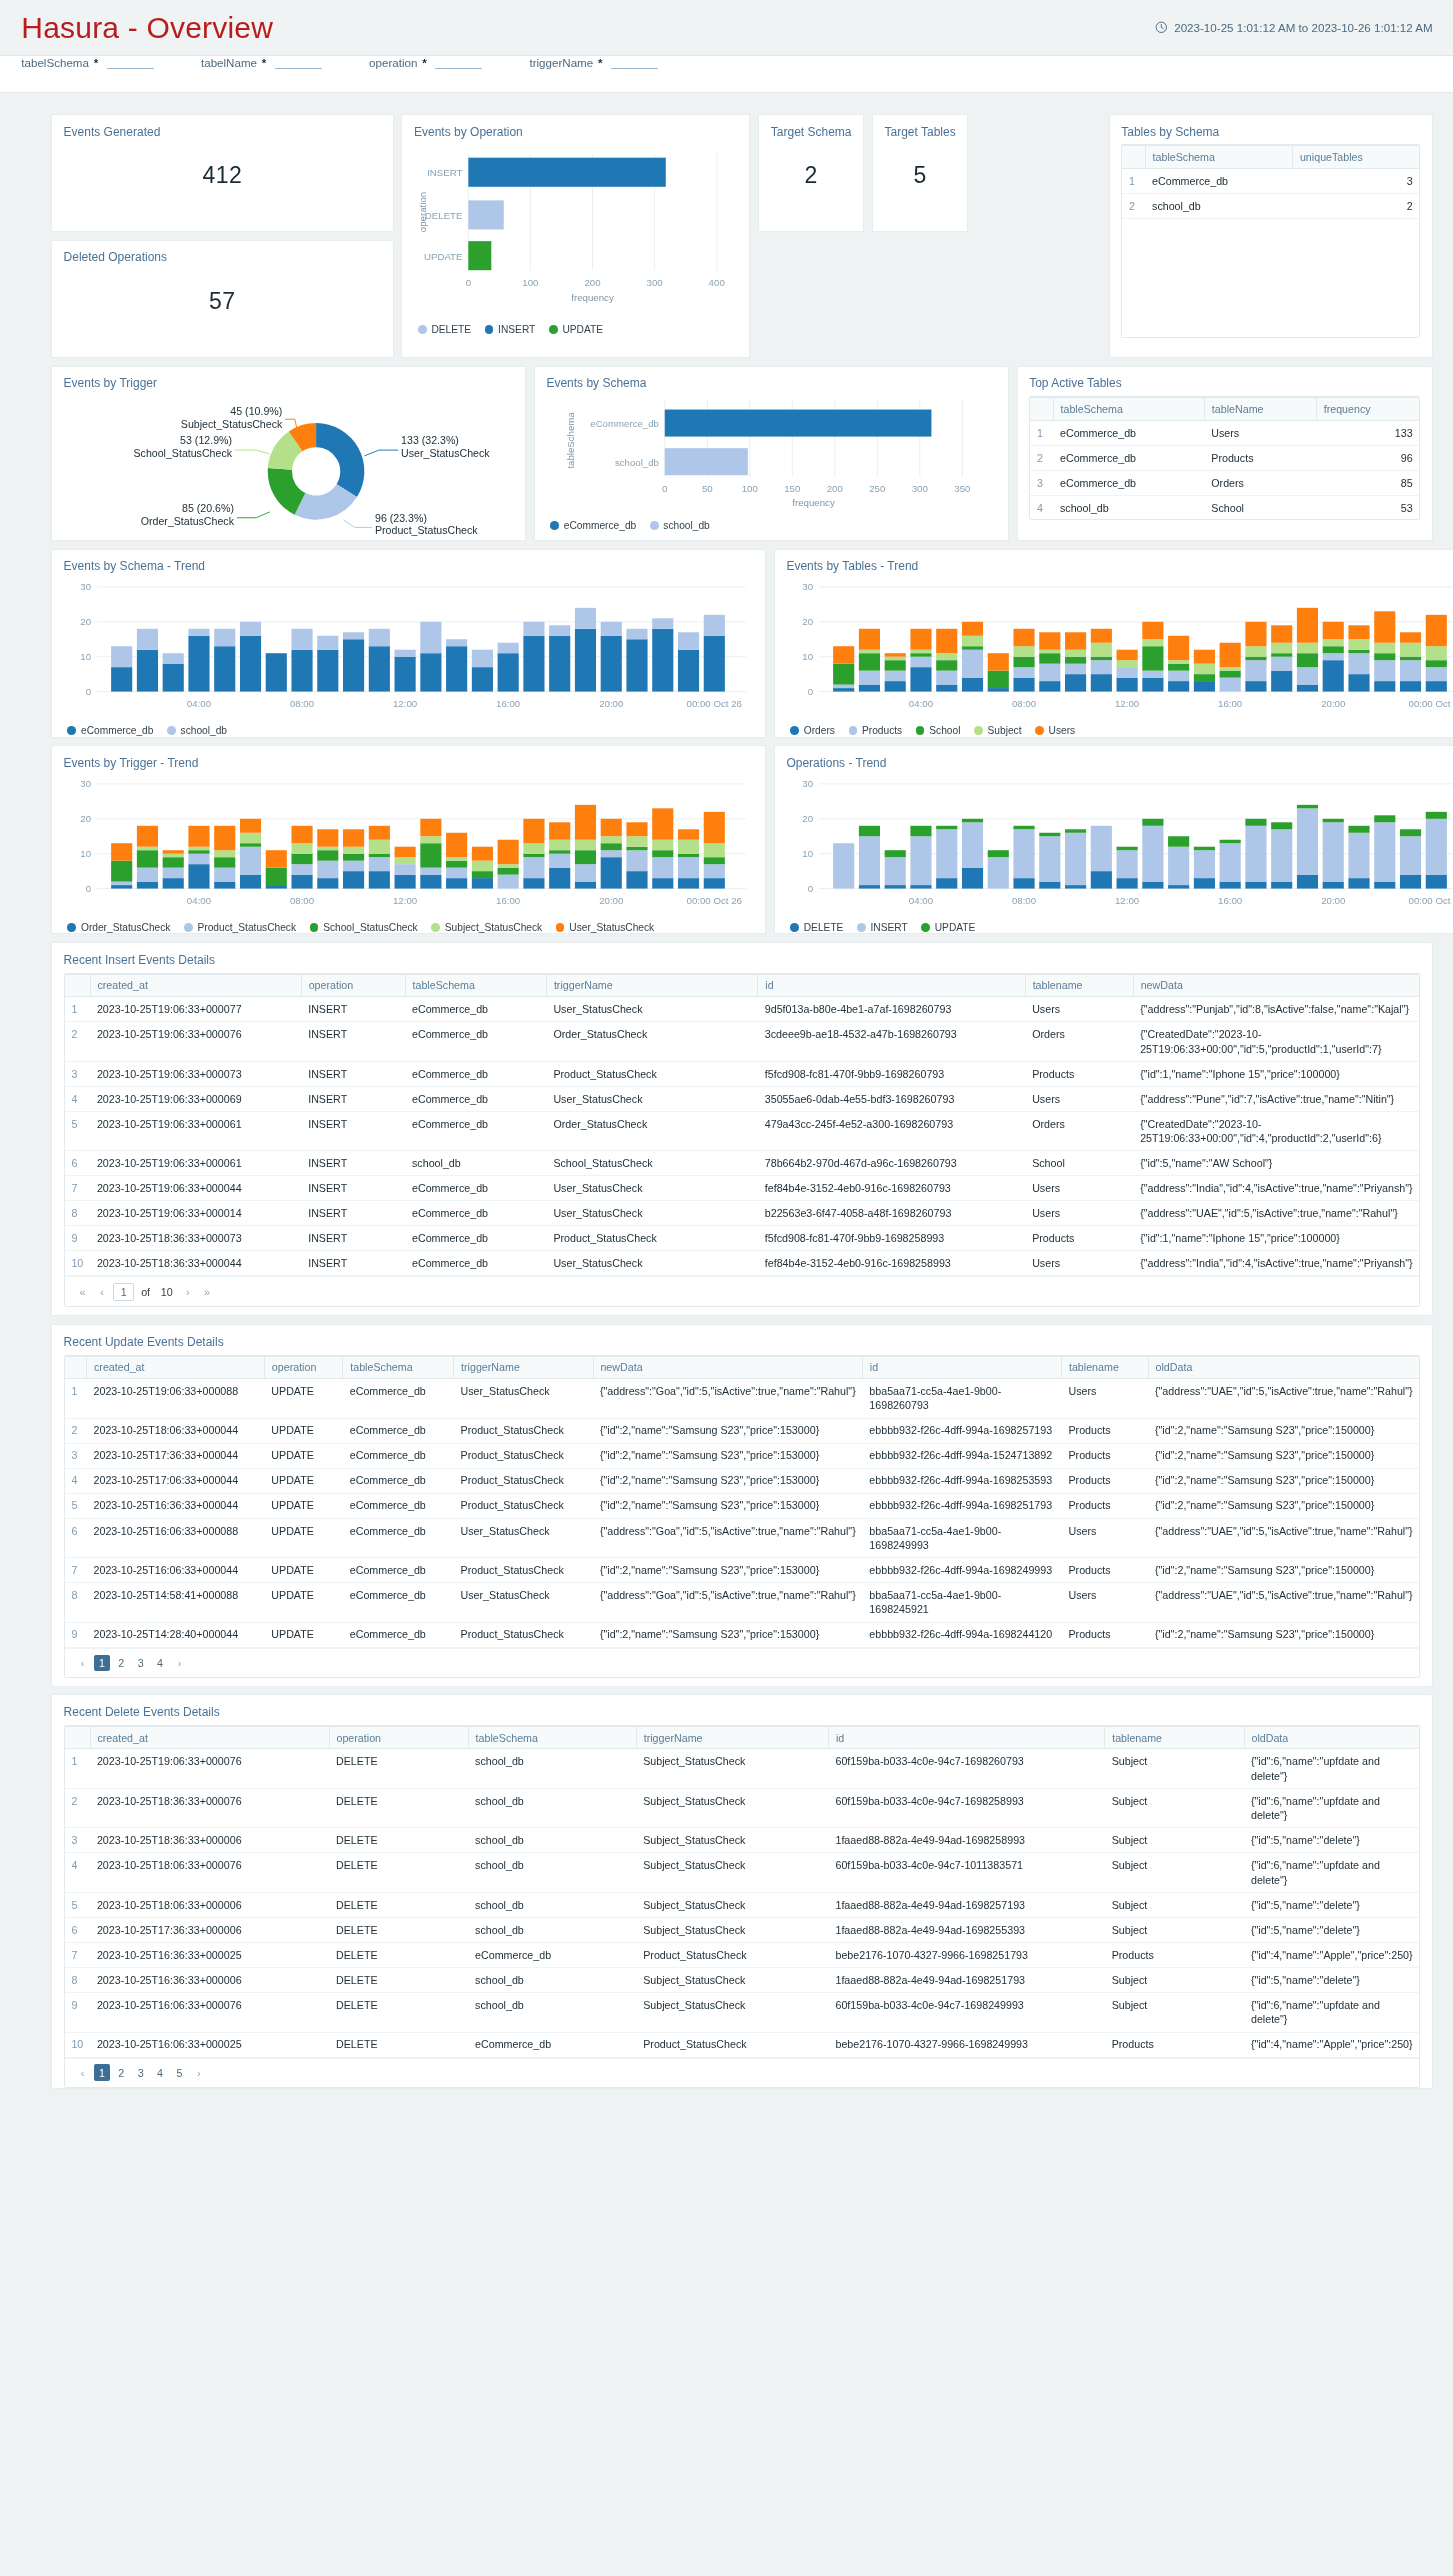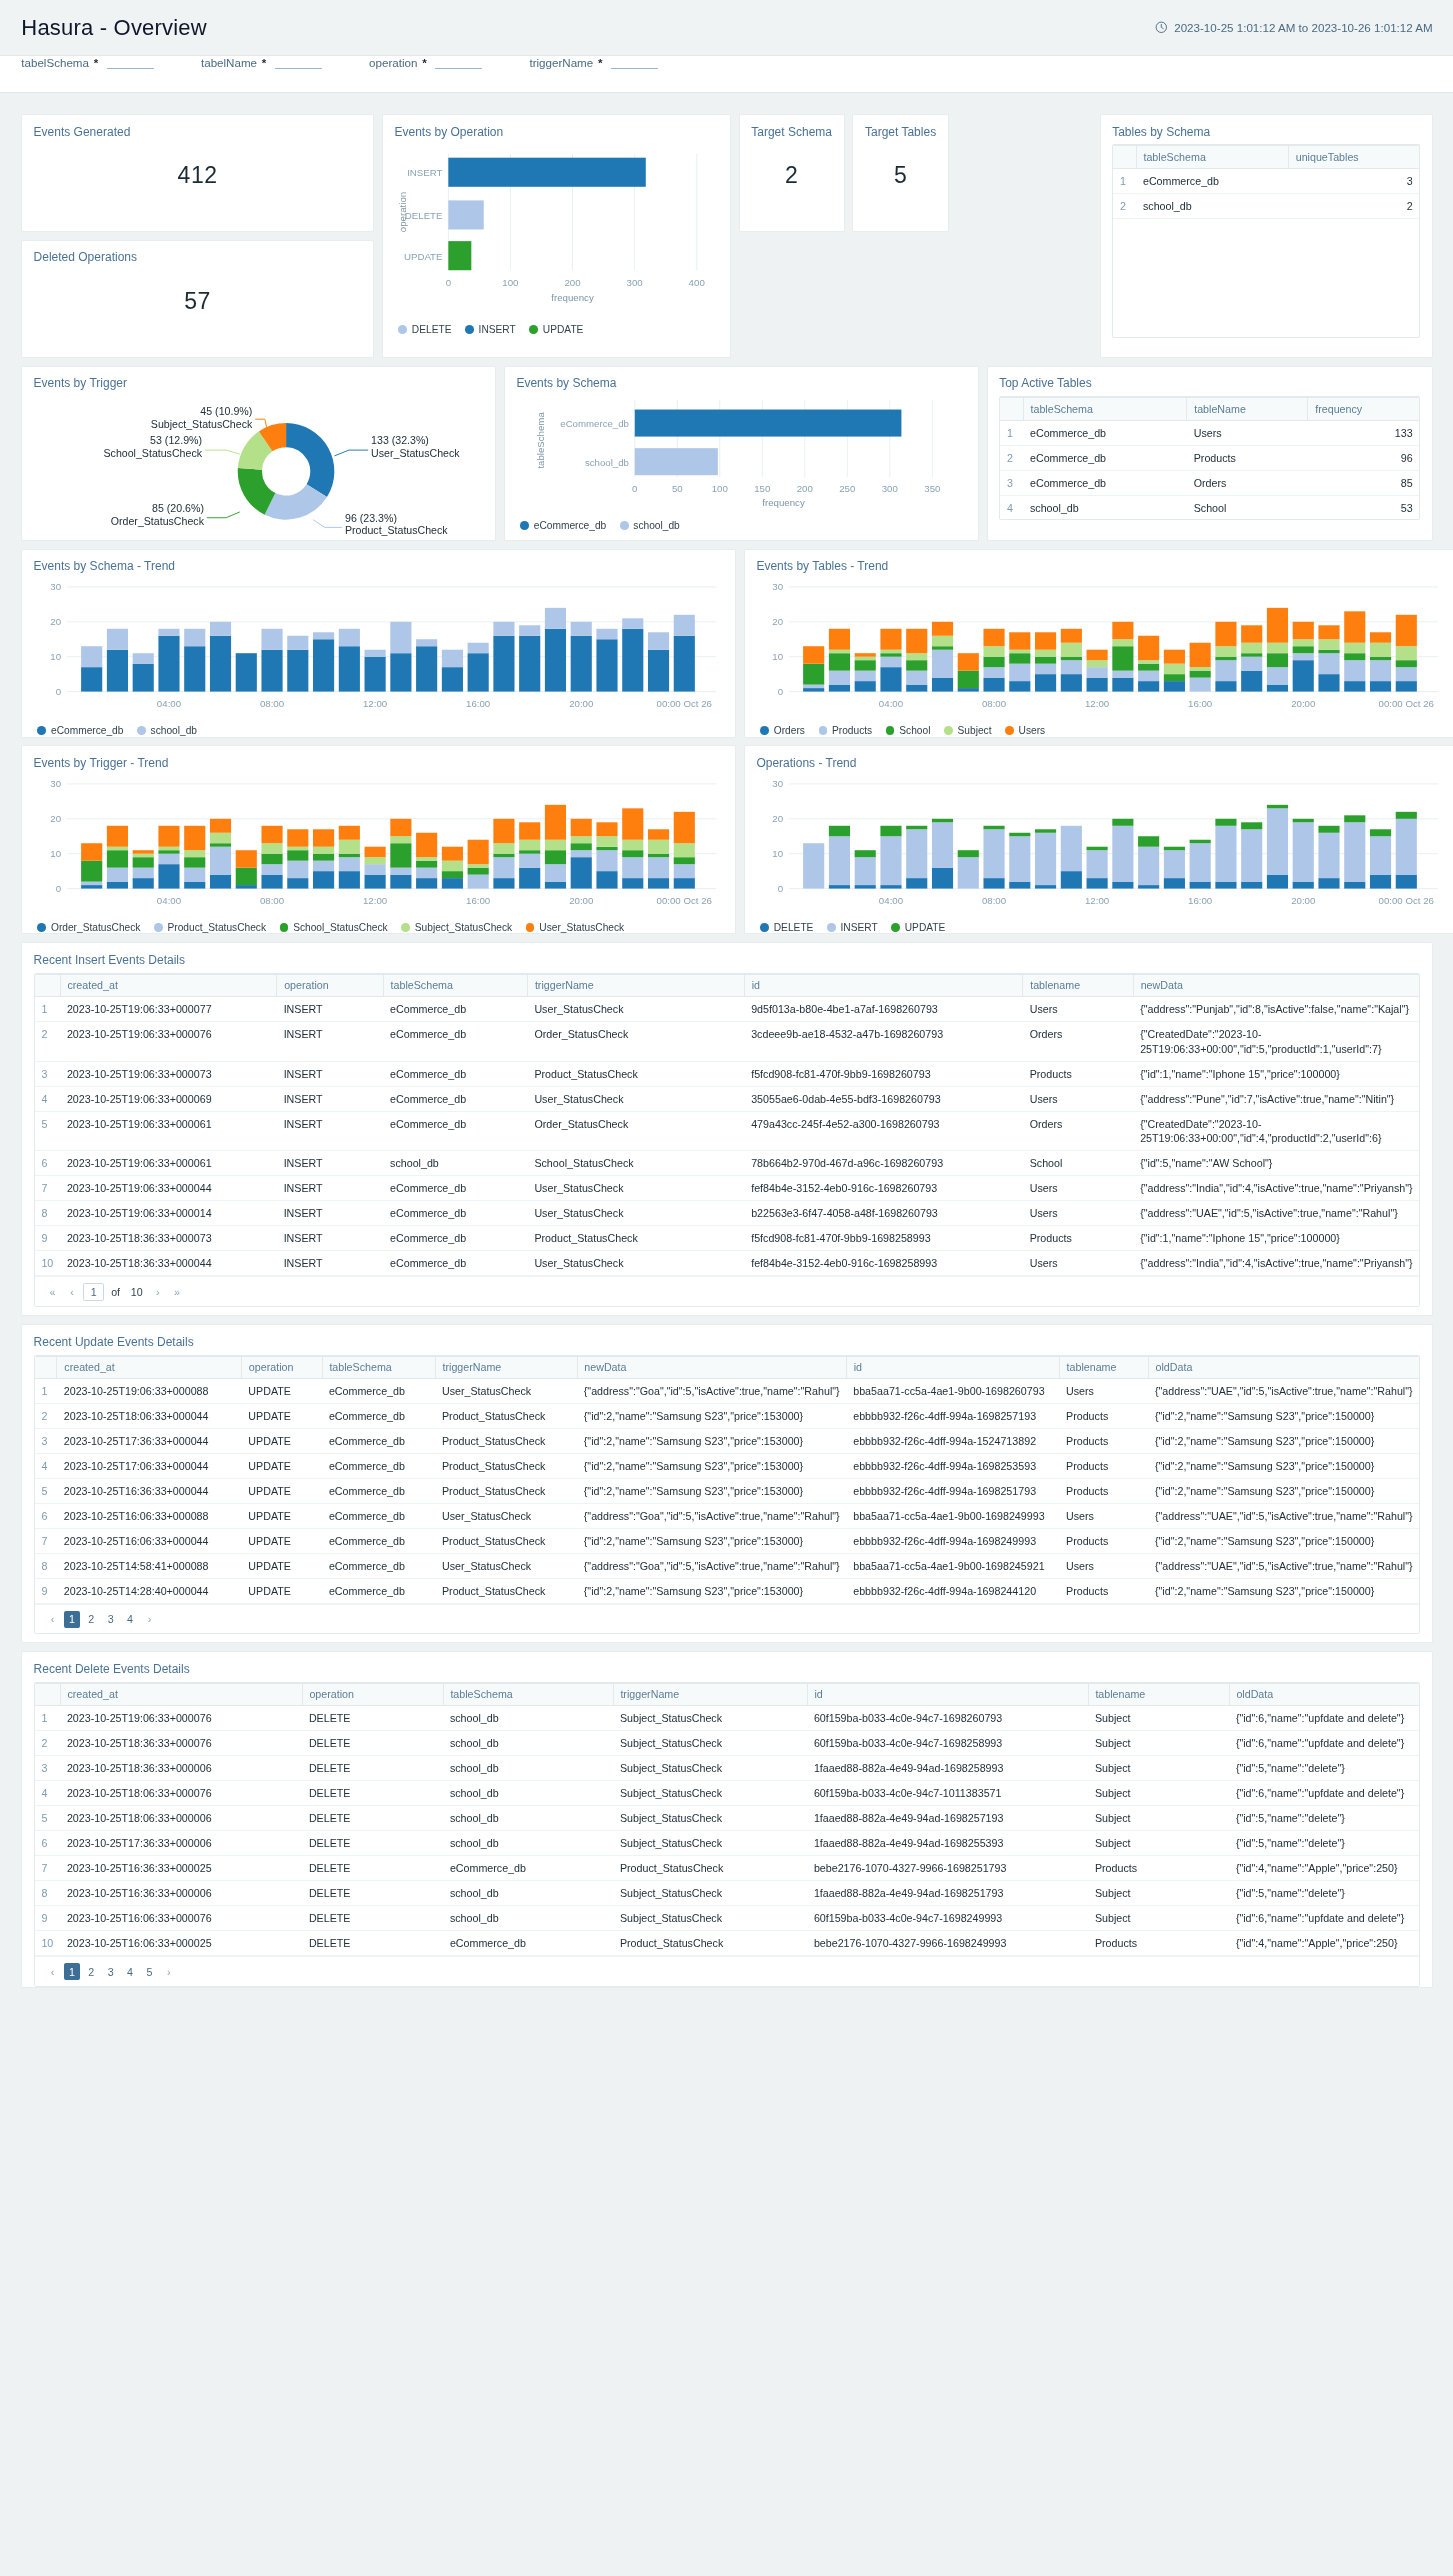--- a/index.html
+++ b/index.html
@@ -15,41 +15,41 @@
   
   .topbar {
     height:56px;
     background:#eff3f4;
     display:flex;
     align-items:center;
     justify-content:space-between;
     padding:0 21.3px;
     border-bottom:1px solid #e2e8ea;
   }
-  .topbar-title { font-size:22px; color:#0f172a; font-weight:400; letter-spacing:0.2px; }
+  .topbar-title { font-size:30px; color:#b91c1c; font-weight:400; letter-spacing:0.2px; }
   .daterange { display:flex; align-items:center; gap:6.8px; font-size:11.6px; color:#4a6a82; }
   .clock-icon { width:12.6px; height:12.6px; display:block; }
 
   
   .filterbar {
     background:#ffffff;
     height:37px;
     display:flex;
     align-items:flex-start;
     gap:0;
     padding:0 21.3px;
     border-bottom:1px solid #e2e8ea;
   }
   .filter { display:flex; align-items:flex-end; gap:4.8px; margin-right:47px; }
   .filter-label { font-size:11.6px; color:#4a6a82; }
   .filter-star { font-size:11.6px; color:#1b2b34; font-weight:bold; }
   .filter-underline { width:47px; border-bottom:1.5px solid #9bb7cc; height:9.7px; margin-left:3.9px; }
 
   
-  .grid { padding:21px; display:flex; flex-wrap:wrap; gap:7.8px; }
+  .grid { padding:21px; display:flex; flex-wrap:wrap; gap:7.8px;margin-left:30px; }
   .panel {
     background:#ffffff;
     border:1px solid #e7ecee;
     border-radius:1.9px;
     padding:9.7px 11.6px 7.8px 11.6px;
     position:relative;
   }
   .panel-title { font-size:12px; color:#4a7296; margin-bottom:5.8px; font-weight:400; }
 
   .row { display:flex; gap:7.8px; width:100%; }

